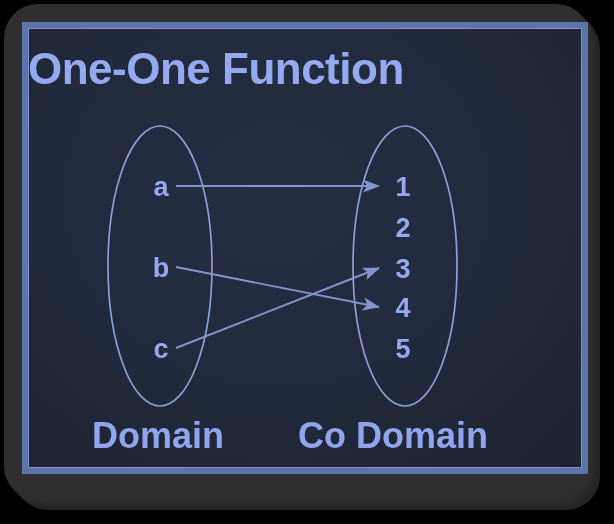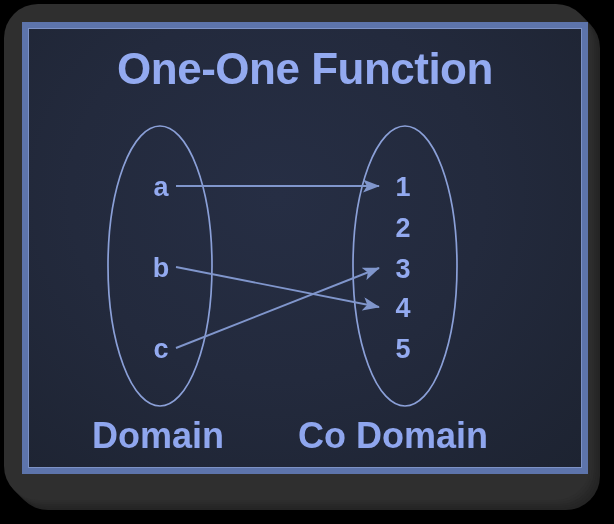--- a/index.html
+++ b/index.html
@@ -40,21 +40,20 @@
     box-sizing: border-box;
     background: radial-gradient(ellipse at 45% 38%, #262e44 0%, #232a3d 48%, #1d2331 100%);
     box-shadow: inset 0 0 0 1px #7d92c6;
   }
 
   .title {
     position: absolute;
     left: 0;
     top: 16px;
     width: 100%;
-    text-align: center;
     font-size: 44px;
     font-weight: bold;
     color: #93aaf0;
     letter-spacing: -0.5px;
     white-space: nowrap;
   }
 
   .diagram {
     position: absolute;
     left: 0;

